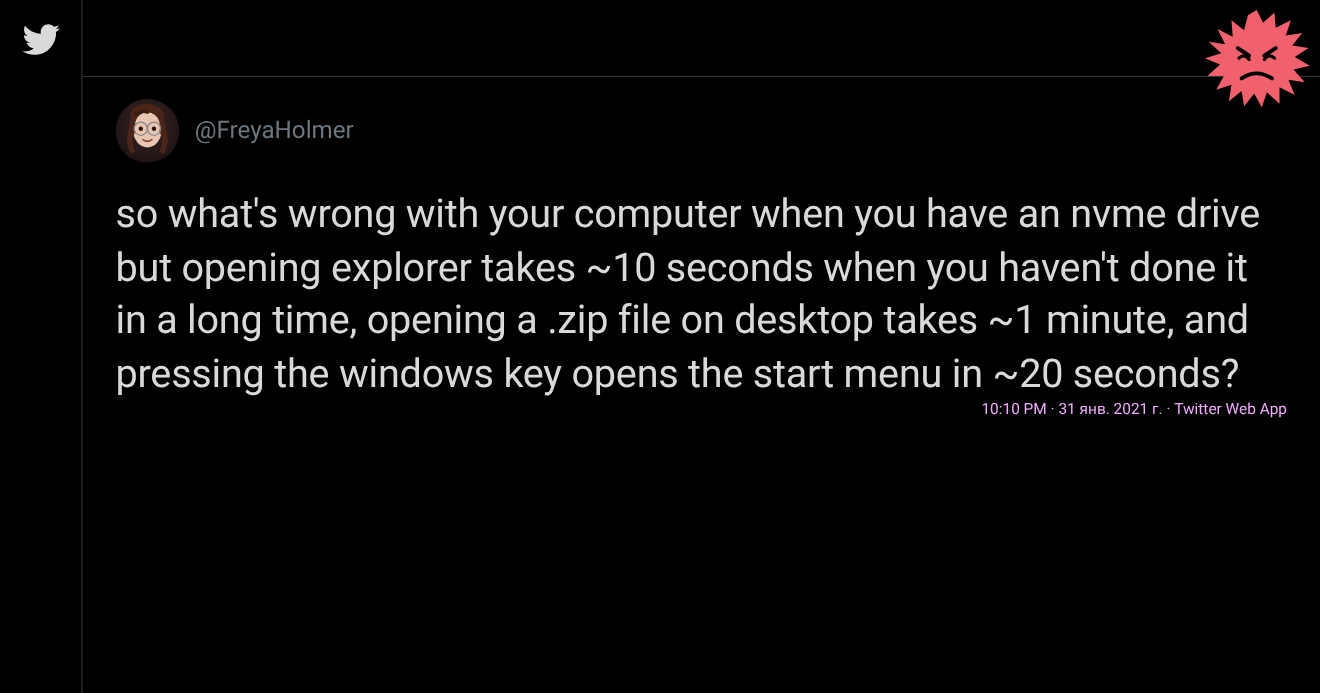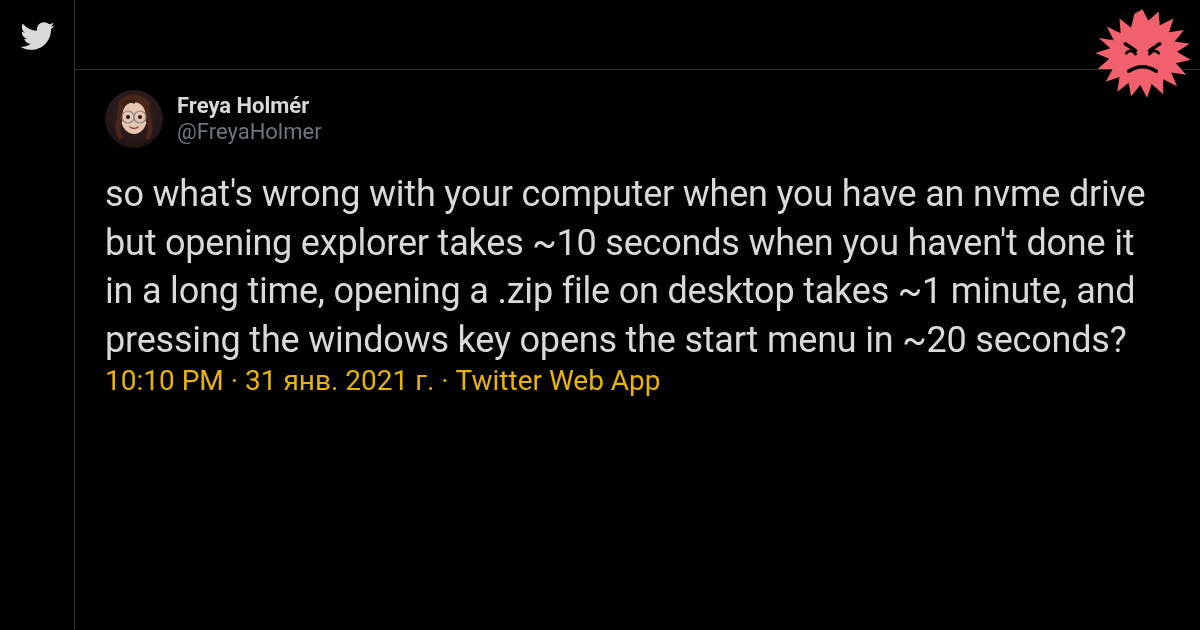--- a/index.html
+++ b/index.html
@@ -70,22 +70,23 @@
       line-height: 1.2;
     }
     .tweet-text {
       color: #d9d9d9;
       font-size: 36px;
       line-height: 1.35;
       font-weight: 400;
       letter-spacing: -0.2px;
     }
     .tweet-meta {
-      color: #eab308;
-      font-size: 28px;
+      color: #f0abfc;
+      font-size: 14px;
+      text-align: right;
     }
     .angry-sticker {
       position: absolute;
       top: 0px;
       right: 0px;
       width: 115px;
       height: 115px;
       z-index: 10;
     }
   </style>
@@ -120,21 +121,20 @@
         <circle cx="23" cy="27" r="6" fill="none" stroke="#888" stroke-width="1.2"></circle>
         <circle cx="35" cy="27" r="6" fill="none" stroke="#888" stroke-width="1.2"></circle>
         <line x1="29" y1="27" x2="29" y2="27" stroke="#888" stroke-width="1.2"></line>
         <circle cx="23" cy="27" r="2" fill="#2a1508"></circle>
         <circle cx="35" cy="27" r="2" fill="#2a1508"></circle>
         <path d="M 25 37 Q 29 40 33 37" fill="none" stroke="#8a4a3a" stroke-width="1.5" stroke-linecap="round"></path>
         <path d="M 18 14 Q 24 10 29 12" fill="none" stroke="#3a1d12" stroke-width="3" stroke-linecap="round"></path>
       </svg>
     </div>
     <div class="user-info">
-      <div class="display-name">Freya Holmér</div>
       <div class="username">@FreyaHolmer</div>
     </div>
   </div>
   <div class="tweet-text">so what's wrong with your computer when you have an nvme drive but opening explorer takes ~10 seconds when you haven't done it in a long time, opening a .zip file on desktop takes ~1 minute, and pressing the windows key opens the start menu in ~20 seconds?</div>
   <div class="tweet-meta">
     <span>10:10 PM</span><span> · </span><span>31 янв. 2021 г.</span><span> · </span><span>Twitter Web App</span>
   </div>
 </div>
 
 <div class="angry-sticker">

